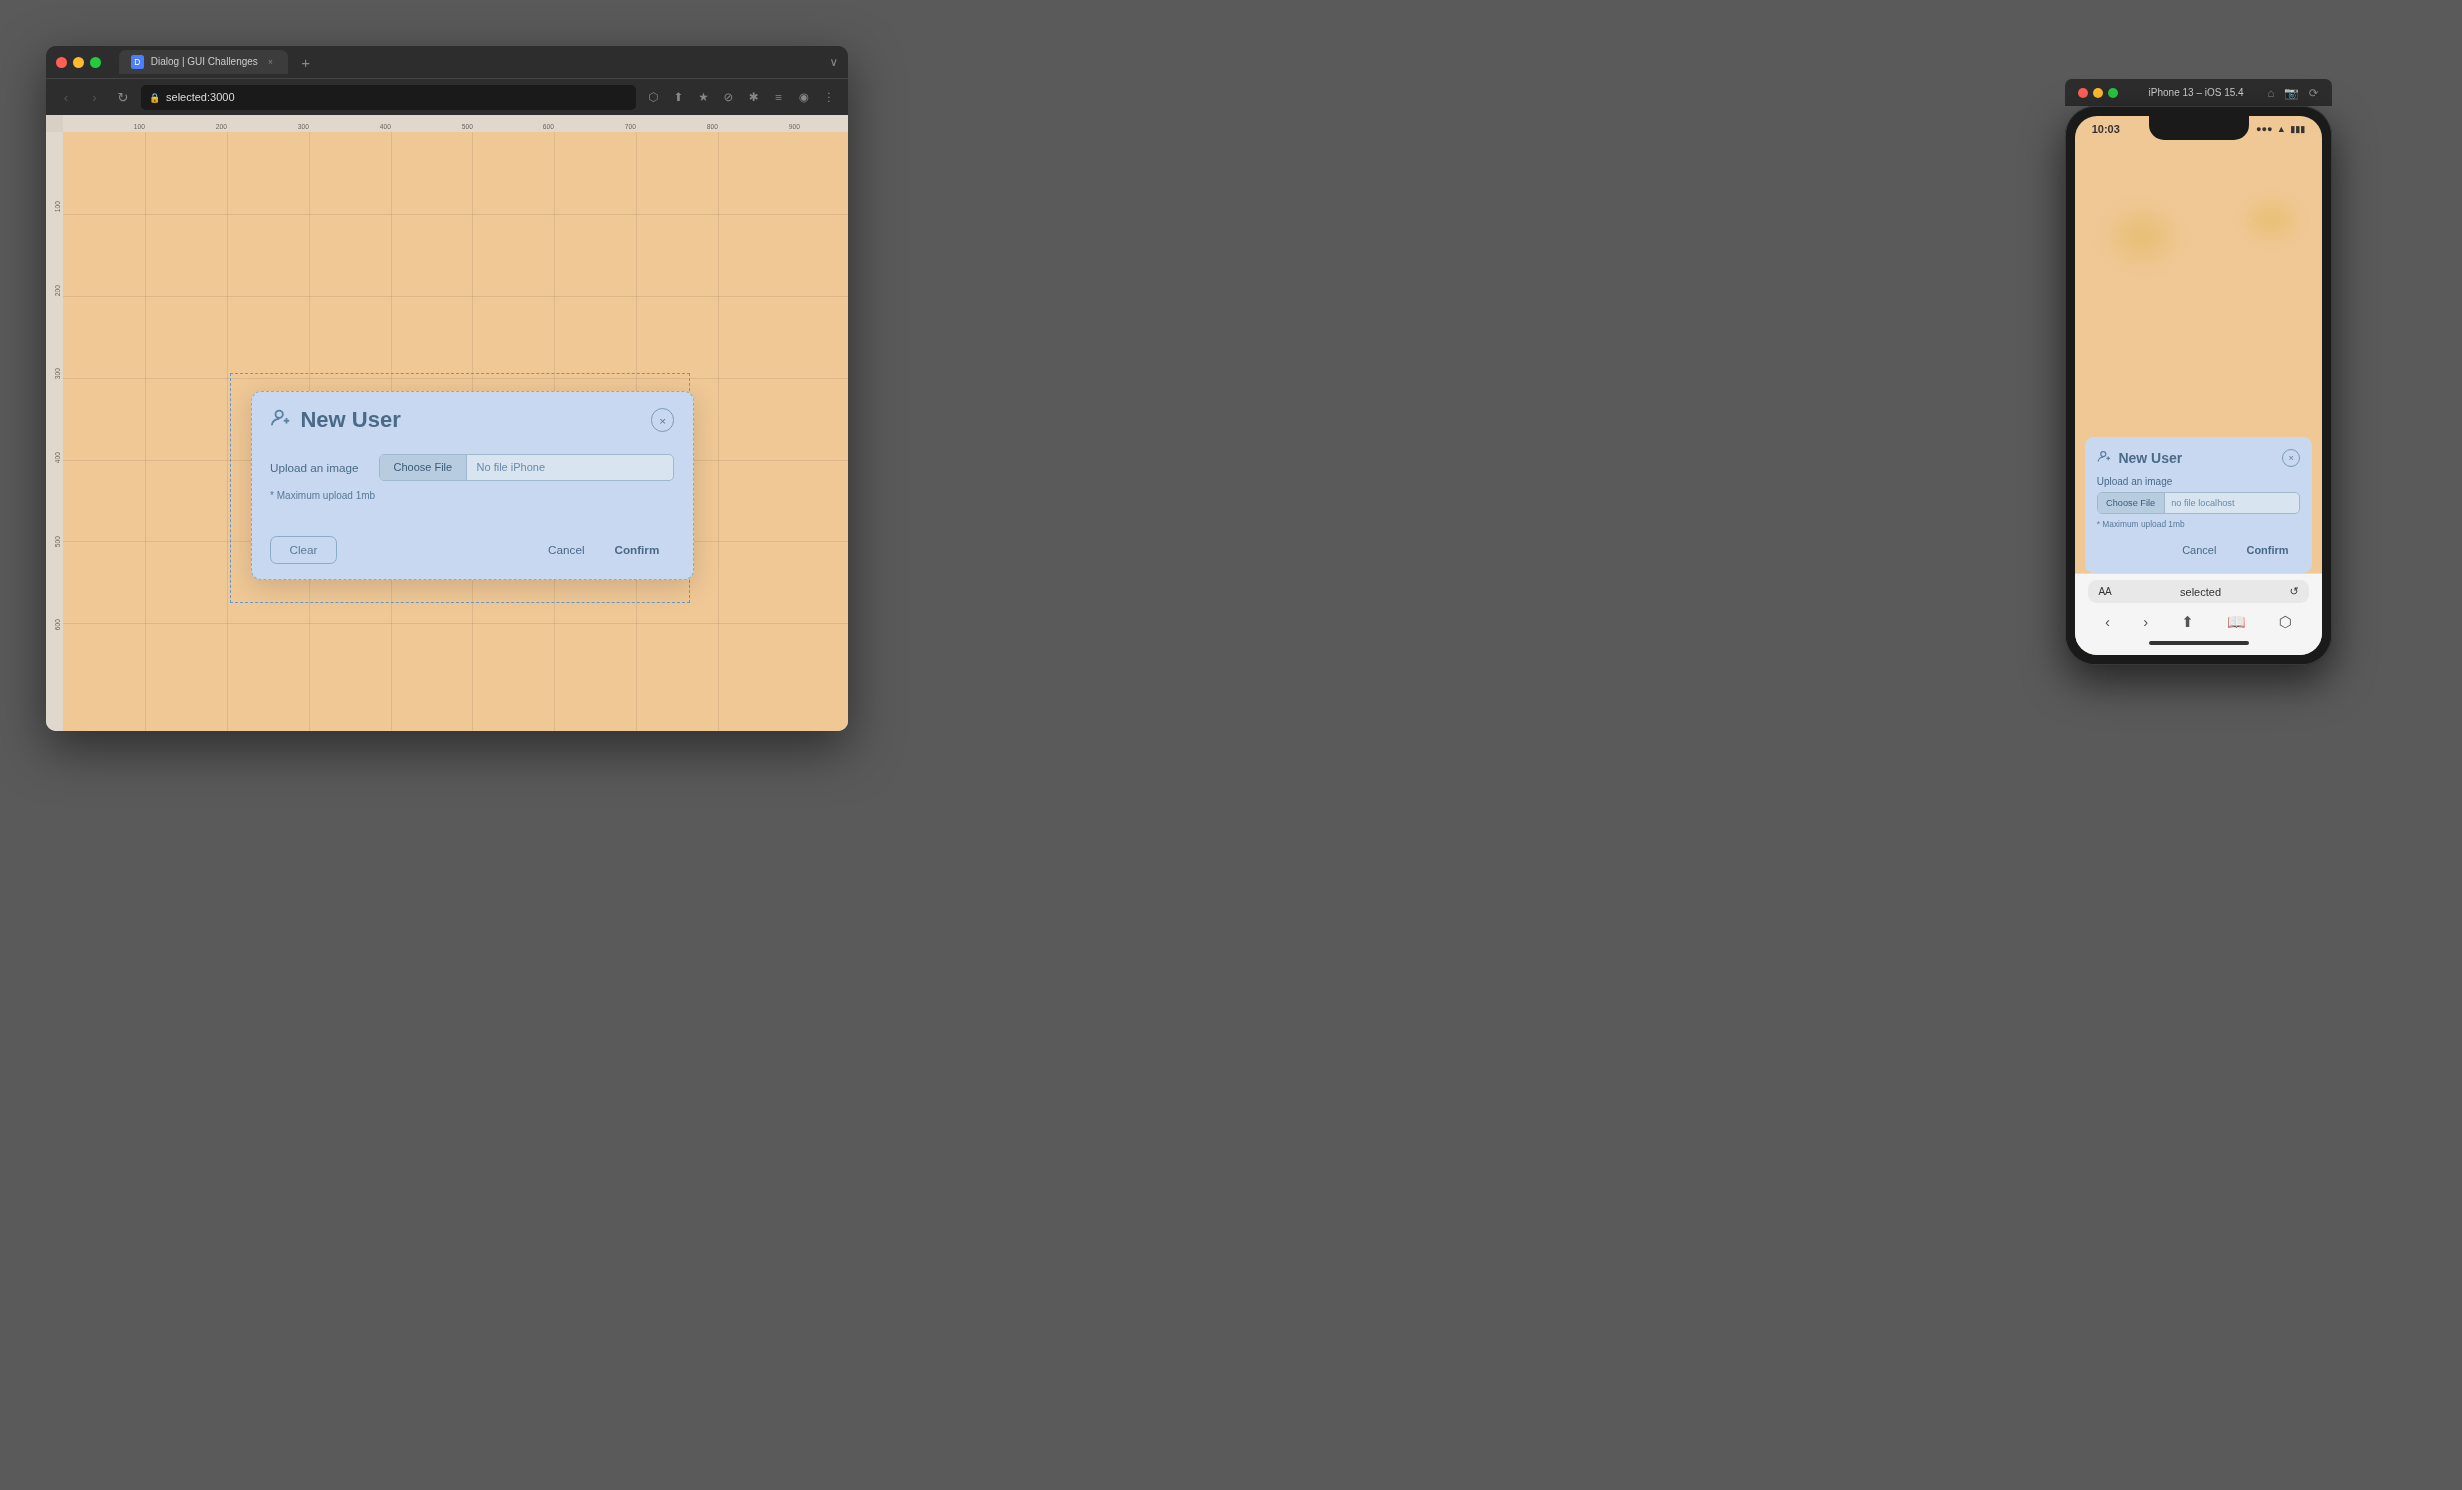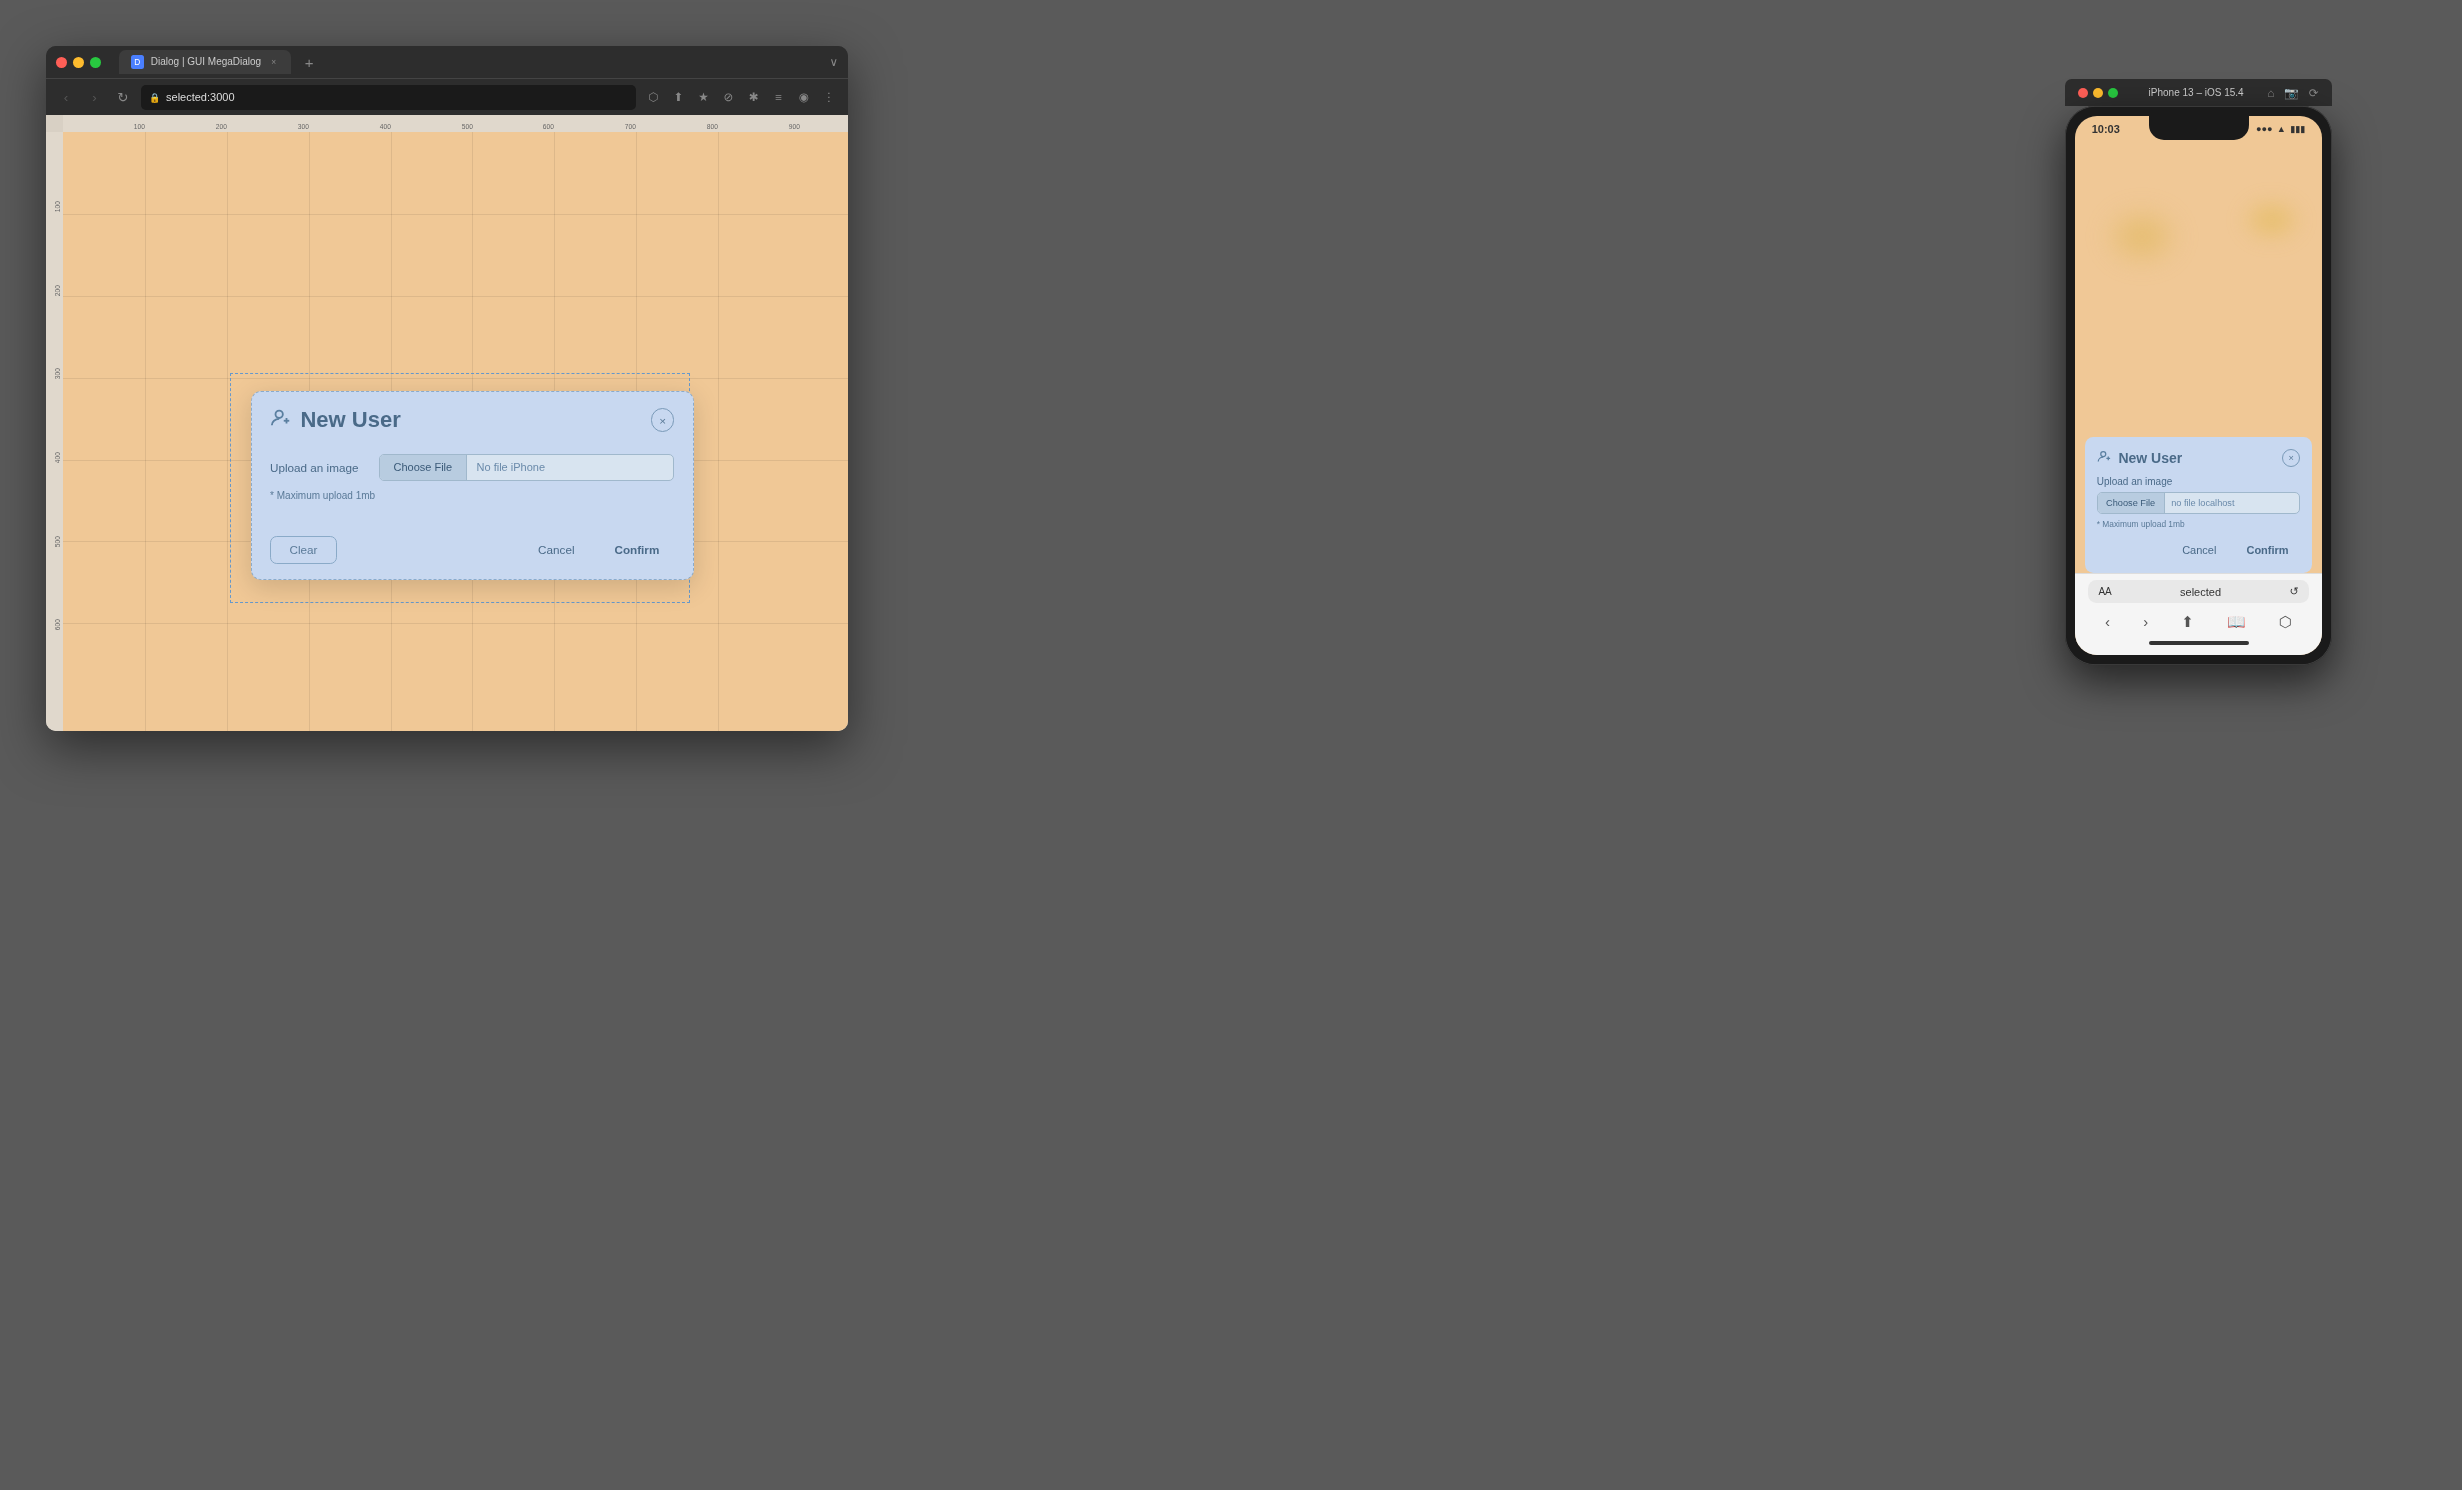--- a/index.html
+++ b/index.html
@@ -278,21 +278,20 @@
     .upload-hint {
       color: #5a7a98;
       font-size: 10px;
       margin-bottom: 13.4px;
     }
 
     .dialog-footer {
       display: flex;
       align-items: center;
       padding: 8.4px 18.4px 15px;
-      gap: 10px;
     }
     .btn-clear {
       border: 1.3px solid #8aaac8;
       background: transparent;
       border-radius: 6.7px;
       padding: 6.7px 18.4px;
       color: #5a7a98;
       font-size: 11.7px;
       cursor: pointer;
       font-family: inherit;
@@ -626,21 +625,21 @@
 <div class="browser-window">
 
   <div class="browser-titlebar">
     <div class="traffic-lights">
       <div class="traffic-light tl-red"></div>
       <div class="traffic-light tl-yellow"></div>
       <div class="traffic-light tl-green"></div>
     </div>
     <div class="browser-tab">
       <div class="tab-favicon">D</div>
-      <span>Dialog | GUI MegaDialog</span>
+      <span>Dialog | GUI Challenges</span>
       <span class="tab-close">×</span>
     </div>
     <span class="tab-add">+</span>
     <span class="tab-expand" style="margin-left:auto;color:#888;font-size:11.7px;">∨</span>
   </div>
 
   <div class="browser-addressbar">
     <span class="nav-btn disabled">‹</span>
     <span class="nav-btn disabled">›</span>
     <span class="nav-btn">↻</span>

